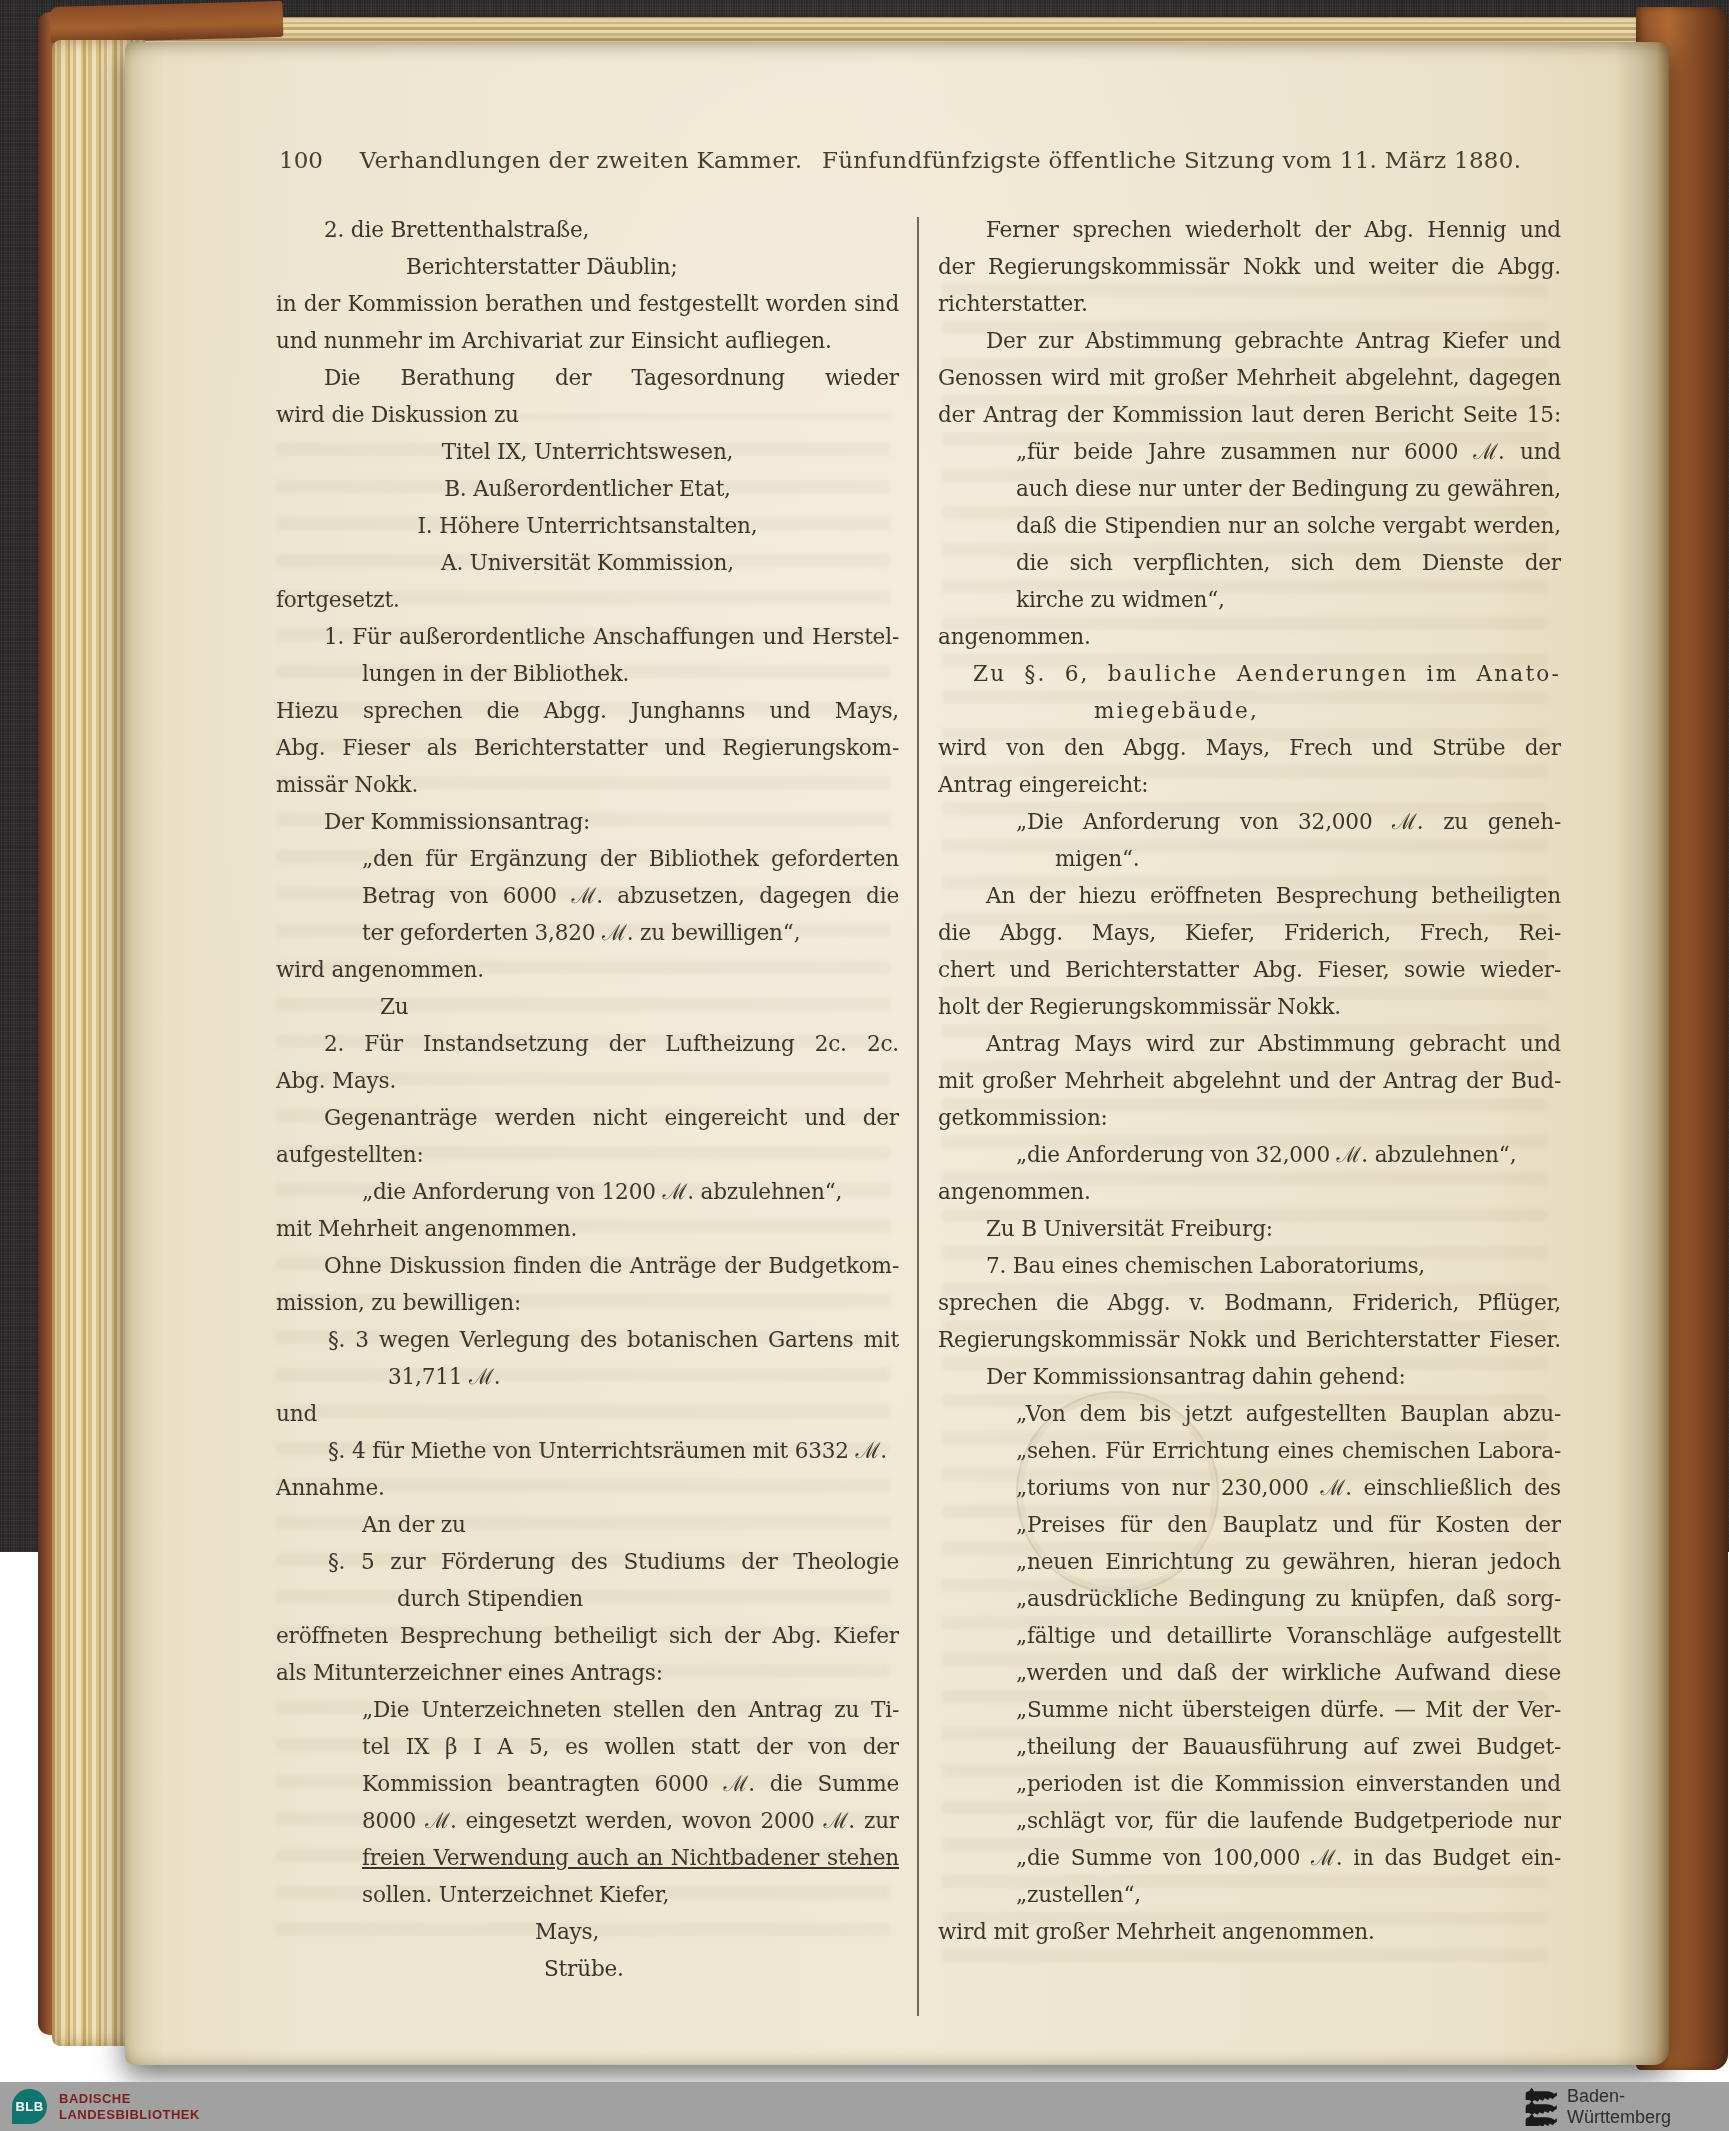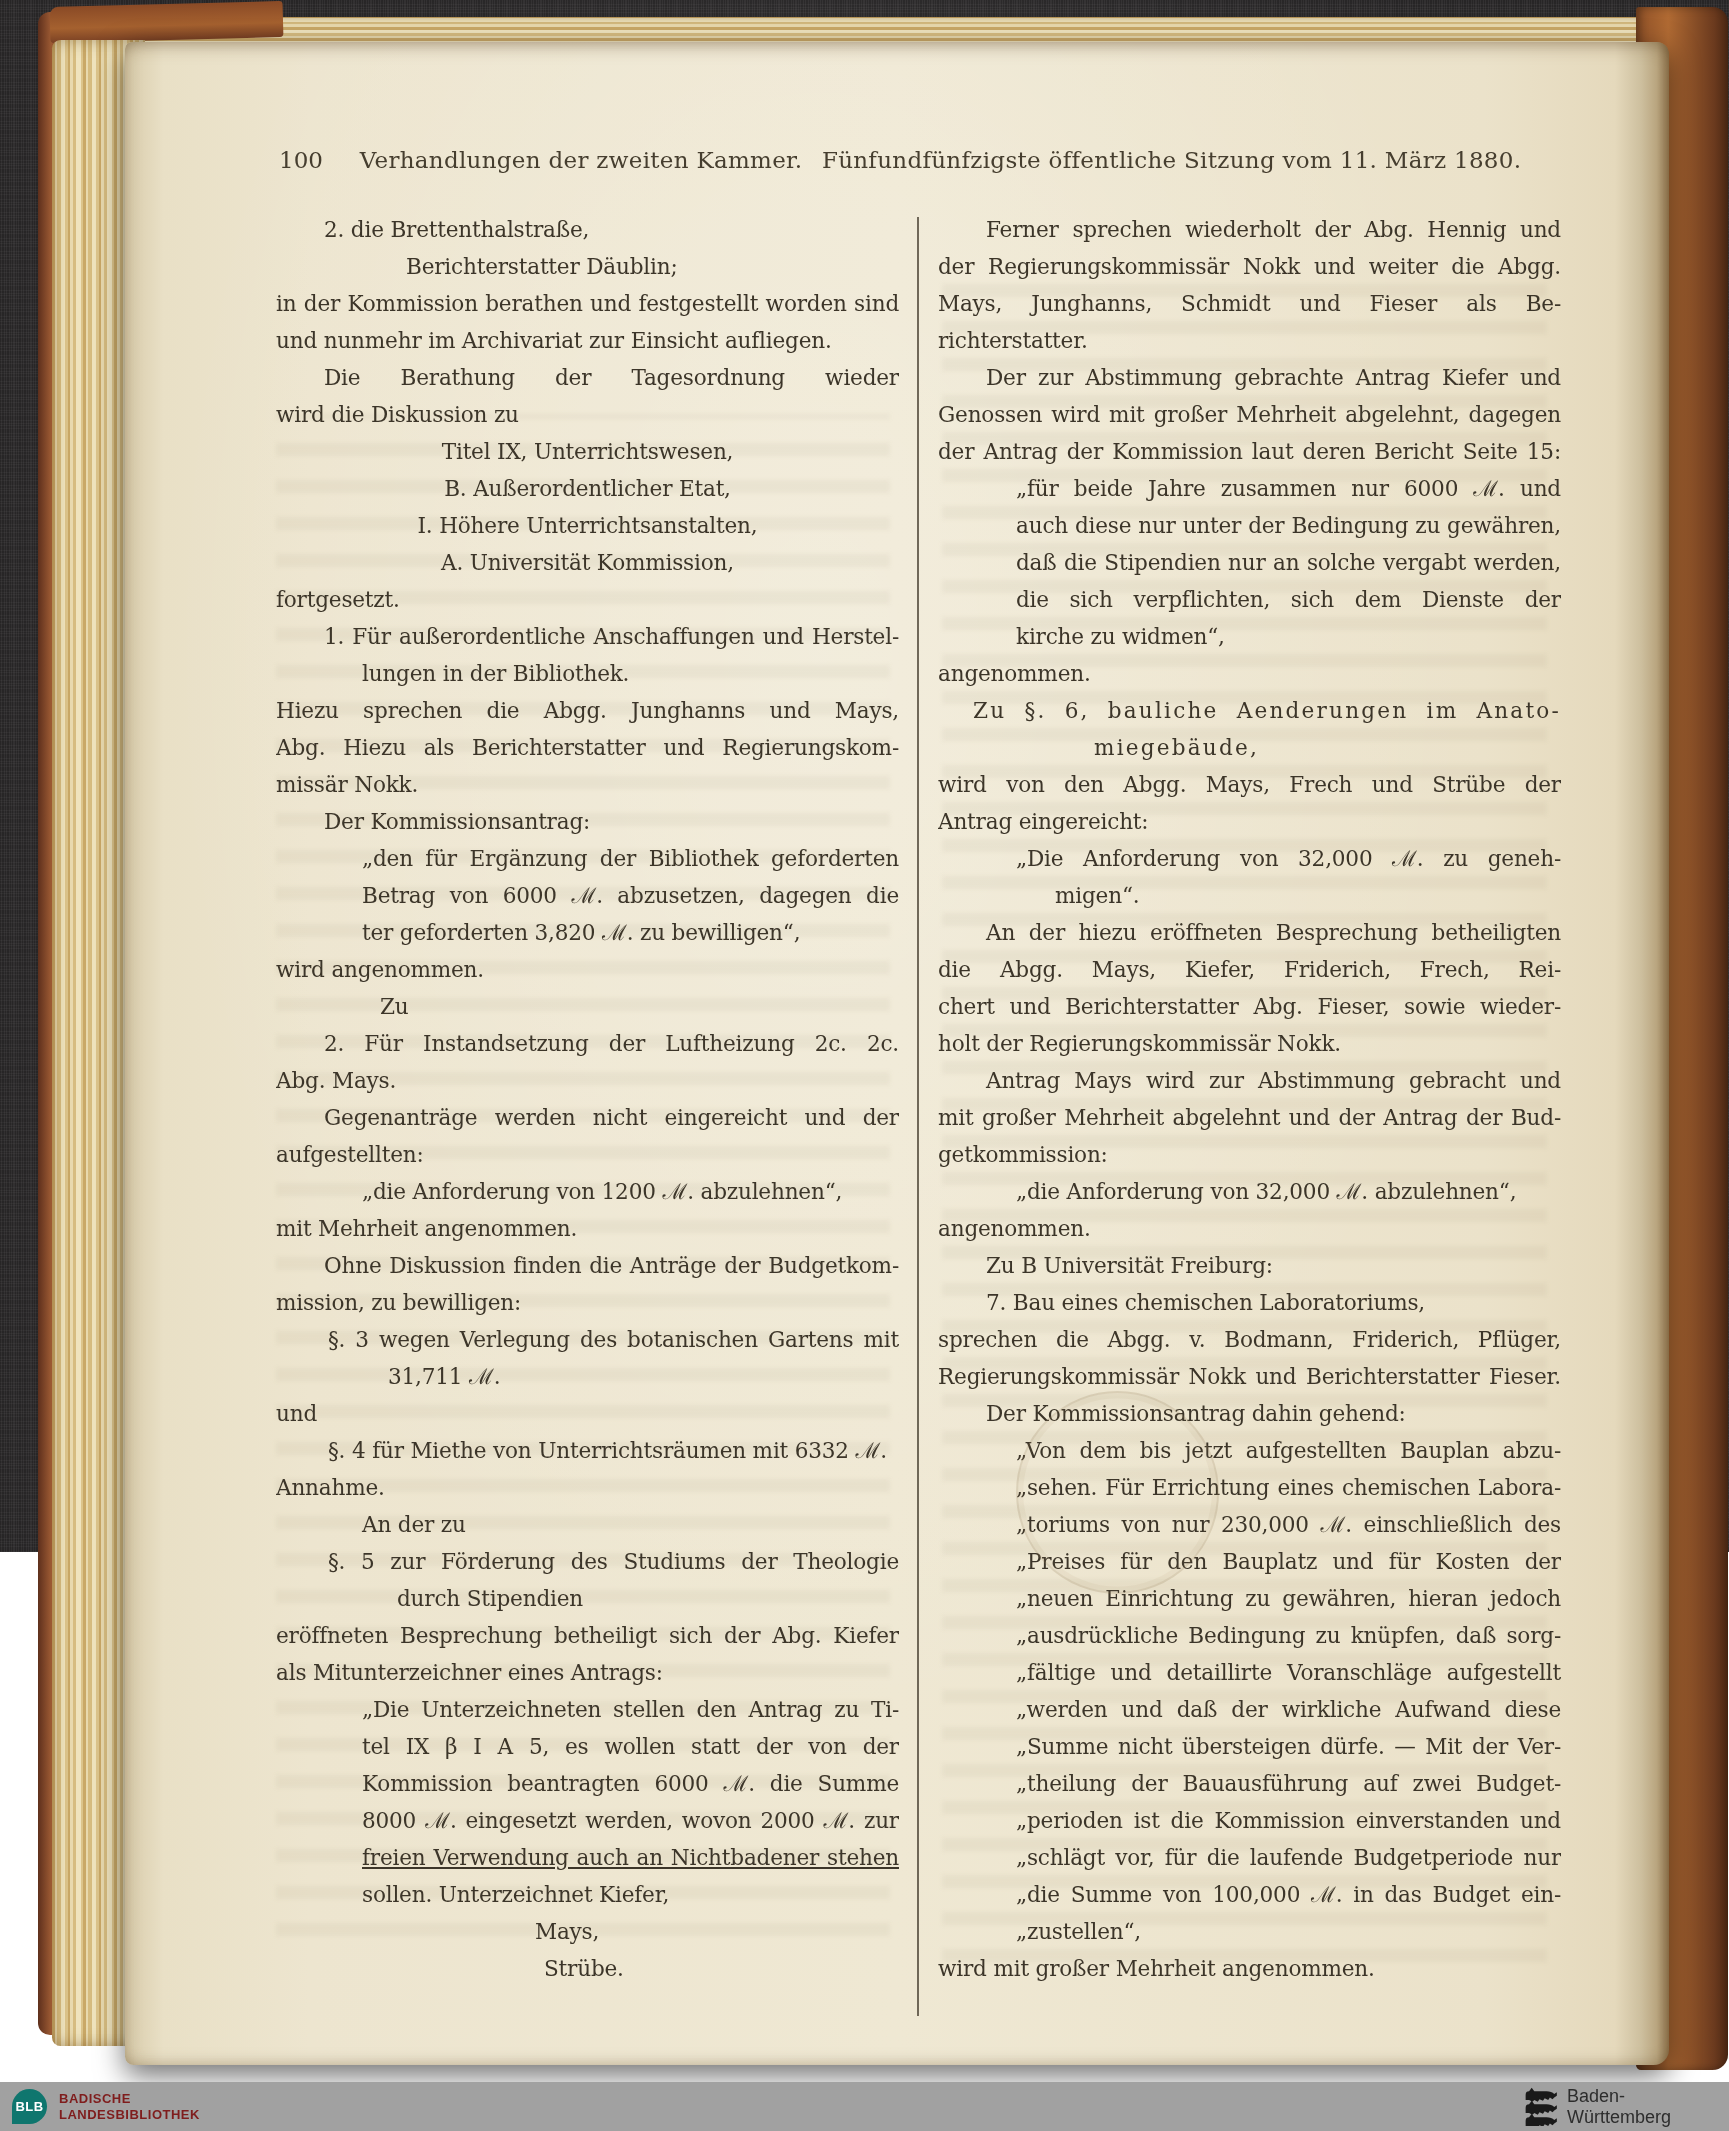--- a/index.html
+++ b/index.html
@@ -107,21 +107,21 @@
         <div class="tl just" style="padding-left: 48px;">Die Berathung der Tagesordnung wieder aufnehmend,</div>
         <div class="tl">wird die Diskussion zu</div>
         <div class="tl ctr">Titel IX, Unterrichtswesen,</div>
         <div class="tl ctr">B. Außerordentlicher Etat,</div>
         <div class="tl ctr">I. Höhere Unterrichtsanstalten,</div>
         <div class="tl ctr">A. Universität Kommission,</div>
         <div class="tl">fortgesetzt.</div>
         <div class="tl just" style="padding-left: 48px;">1. Für außerordentliche Anschaffungen und Herstel-</div>
         <div class="tl" style="padding-left: 86px;">lungen in der Bibliothek.</div>
         <div class="tl just">Hiezu sprechen die Abgg. Junghanns und Mays,</div>
-        <div class="tl just">Abg. Hiezu als Berichterstatter und Regierungskom-</div>
+        <div class="tl just">Abg. Fieser als Berichterstatter und Regierungskom-</div>
         <div class="tl">missär Nokk.</div>
         <div class="tl" style="padding-left: 48px;">Der Kommissionsantrag:</div>
         <div class="tl just" style="padding-left: 86px;">„den für Ergänzung der Bibliothek geforderten</div>
         <div class="tl just" style="padding-left: 86px;">Betrag von 6000 ℳ. abzusetzen, dagegen die wei-</div>
         <div class="tl" style="padding-left: 86px;">ter geforderten 3,820 ℳ. zu bewilligen“,</div>
         <div class="tl">wird angenommen.</div>
         <div class="tl" style="padding-left: 104px;">Zu</div>
         <div class="tl just" style="padding-left: 48px;">2. Für Instandsetzung der Luftheizung 2c. 2c. spricht</div>
         <div class="tl">Abg. Mays.</div>
         <div class="tl just" style="padding-left: 48px;">Gegenanträge werden nicht eingereicht und der Kom-</div>
@@ -145,21 +145,20 @@
         <div class="tl just" style="padding-left: 86px;">Kommission beantragten 6000 ℳ. die Summe</div>
         <div class="tl just" style="padding-left: 86px;">8000 ℳ. eingesetzt werden, wovon 2000 ℳ. zur</div>
         <div class="tl just" style="padding-left: 86px; text-decoration: underline;">freien Verwendung auch an Nichtbadener stehen</div>
         <div class="tl" style="padding-left: 86px;">sollen. Unterzeichnet Kiefer,</div>
         <div class="tl" style="padding-left: 259px;">Mays,</div>
         <div class="tl" style="padding-left: 268px;">Strübe.</div>
       </div>
     <div class="col" id="colR">
         <div class="tl just" style="padding-left: 48px;">Ferner sprechen wiederholt der Abg. Hennig und</div>
         <div class="tl just">der Regierungskommissär Nokk und weiter die Abgg.</div>
-        <div class="tl just">Mays, Junghanns, Schmidt und Fieser als Be-</div>
         <div class="tl">richterstatter.</div>
         <div class="tl just" style="padding-left: 48px;">Der zur Abstimmung gebrachte Antrag Kiefer und</div>
         <div class="tl just">Genossen wird mit großer Mehrheit abgelehnt, dagegen</div>
         <div class="tl just">der Antrag der Kommission laut deren Bericht Seite 15:</div>
         <div class="tl just" style="padding-left: 78px;">„für beide Jahre zusammen nur 6000 ℳ. und</div>
         <div class="tl just" style="padding-left: 78px;">auch diese nur unter der Bedingung zu gewähren,</div>
         <div class="tl just" style="padding-left: 78px;">daß die Stipendien nur an solche vergabt werden,</div>
         <div class="tl just" style="padding-left: 78px;">die sich verpflichten, sich dem Dienste der Landes-</div>
         <div class="tl" style="padding-left: 78px;">kirche zu widmen“,</div>
         <div class="tl">angenommen.</div>

